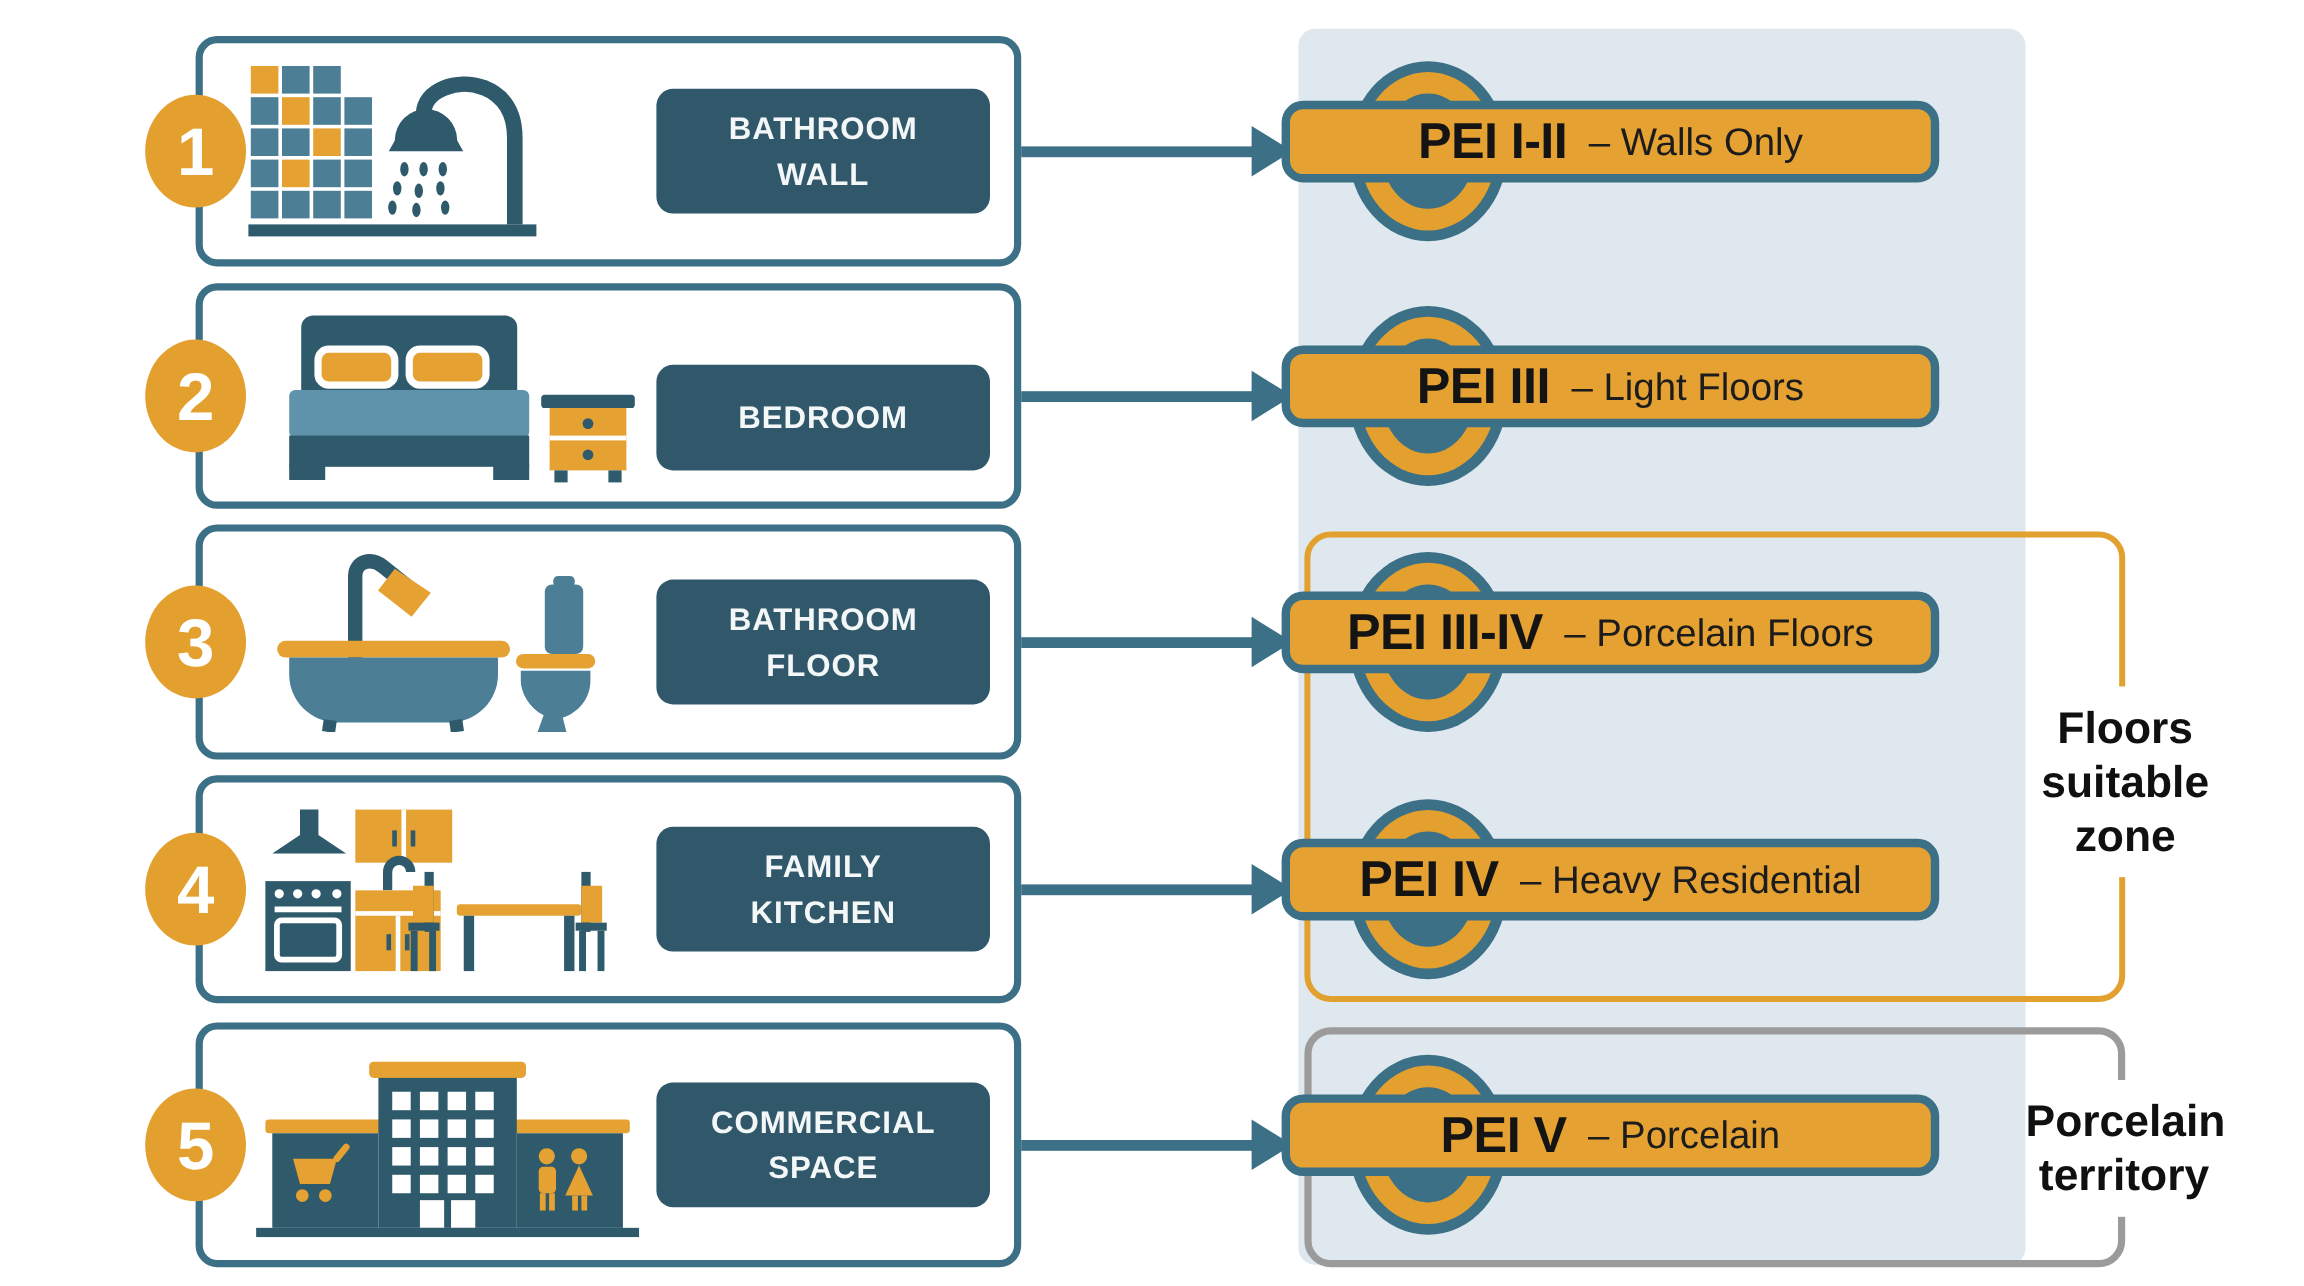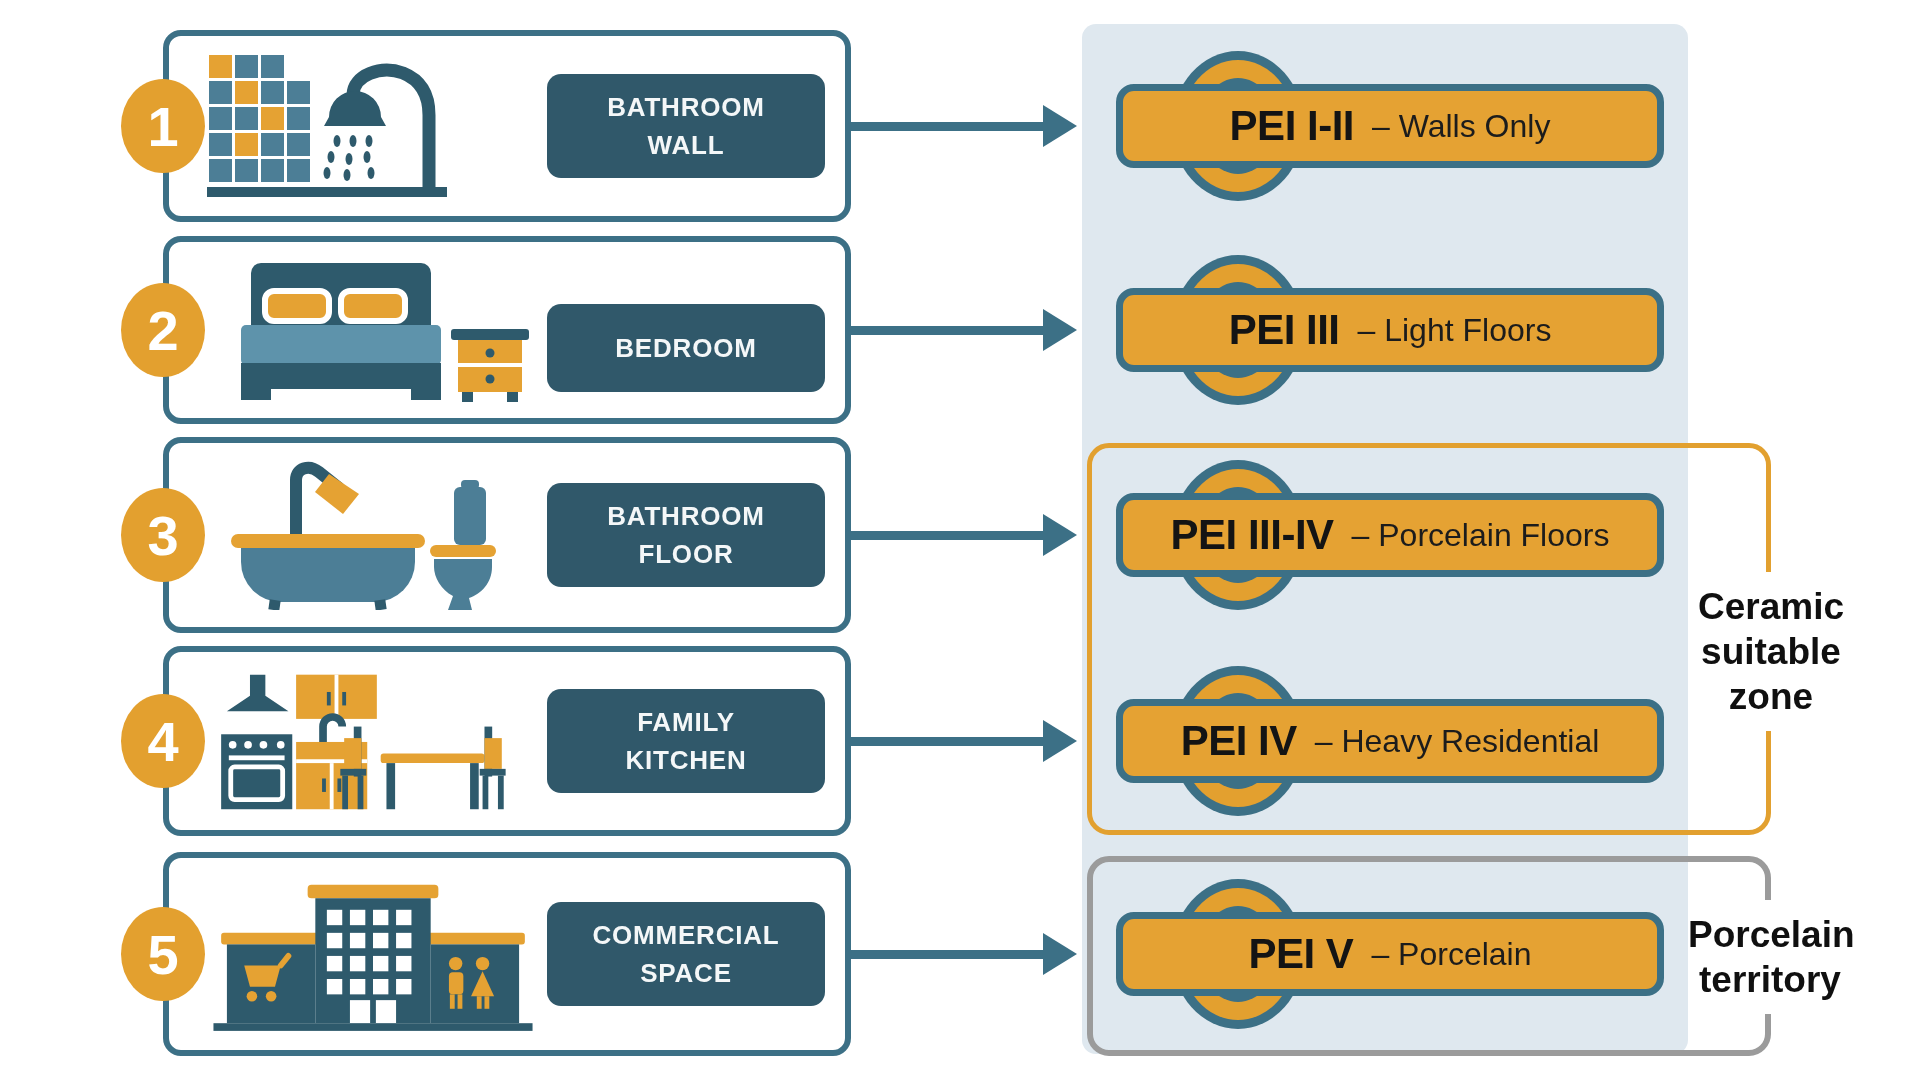--- a/index.html
+++ b/index.html
@@ -29,21 +29,21 @@
   .roomlabel span{display:block;font-weight:700;font-size:26px;line-height:38px;
                   letter-spacing:0.8px;text-align:left;}
 
   
   .arrowline{position:absolute;left:851px;width:194px;height:9px;background:#3C7086;z-index:2;}
   .arrowhead{position:absolute;left:1043px;width:0;height:0;z-index:2;
              border-left:34px solid #3C7086;border-top:21px solid transparent;
              border-bottom:21px solid transparent;}
 
   
-  .pei{position:absolute;left:1116px;width:548px;height:84px;z-index:3;}
+  .pei{position:absolute;left:1068px;width:548px;height:68px;z-index:3;}
   .pei-circle{position:absolute;left:56px;top:-33px;width:132px;height:150px;
               border-radius:50%;background:#3C7086;}
   .pei-circle .ring{position:absolute;inset:9px;border-radius:50%;background:#E3A02F;}
   .pei-circle .ring .core{position:absolute;inset:18px;border-radius:50%;background:#3C7086;}
   .pei-pill{position:absolute;inset:0;box-sizing:border-box;background:#E5A233;
             border:7px solid #3C7086;border-radius:18px;display:flex;align-items:center;
             justify-content:center;white-space:nowrap;}
   .pei-bold{font-weight:700;font-size:42px;color:#141414;letter-spacing:-0.5px;}
   .pei-rest{font-weight:400;font-size:32px;color:#1c1c1c;margin-left:18px;}
 
@@ -345,21 +345,21 @@
           <div class="core"></div>
         </div>
       </div>
     <div class="pei-pill">
       <span class="pei-bold">PEI V</span>
       <span class="pei-rest">– Porcelain</span>
     </div>
   </div>
 
   <div class="zonelabel lab-ceramic">
-    <span>Ceramic</span>
+    <span>Floors</span>
     <span>suitable</span>
     <span>zone</span>
   </div>
   <div class="zonelabel lab-porcelain">
     <span>Porcelain</span>
     <span>territory</span>
   </div>
 
 </div>
 

